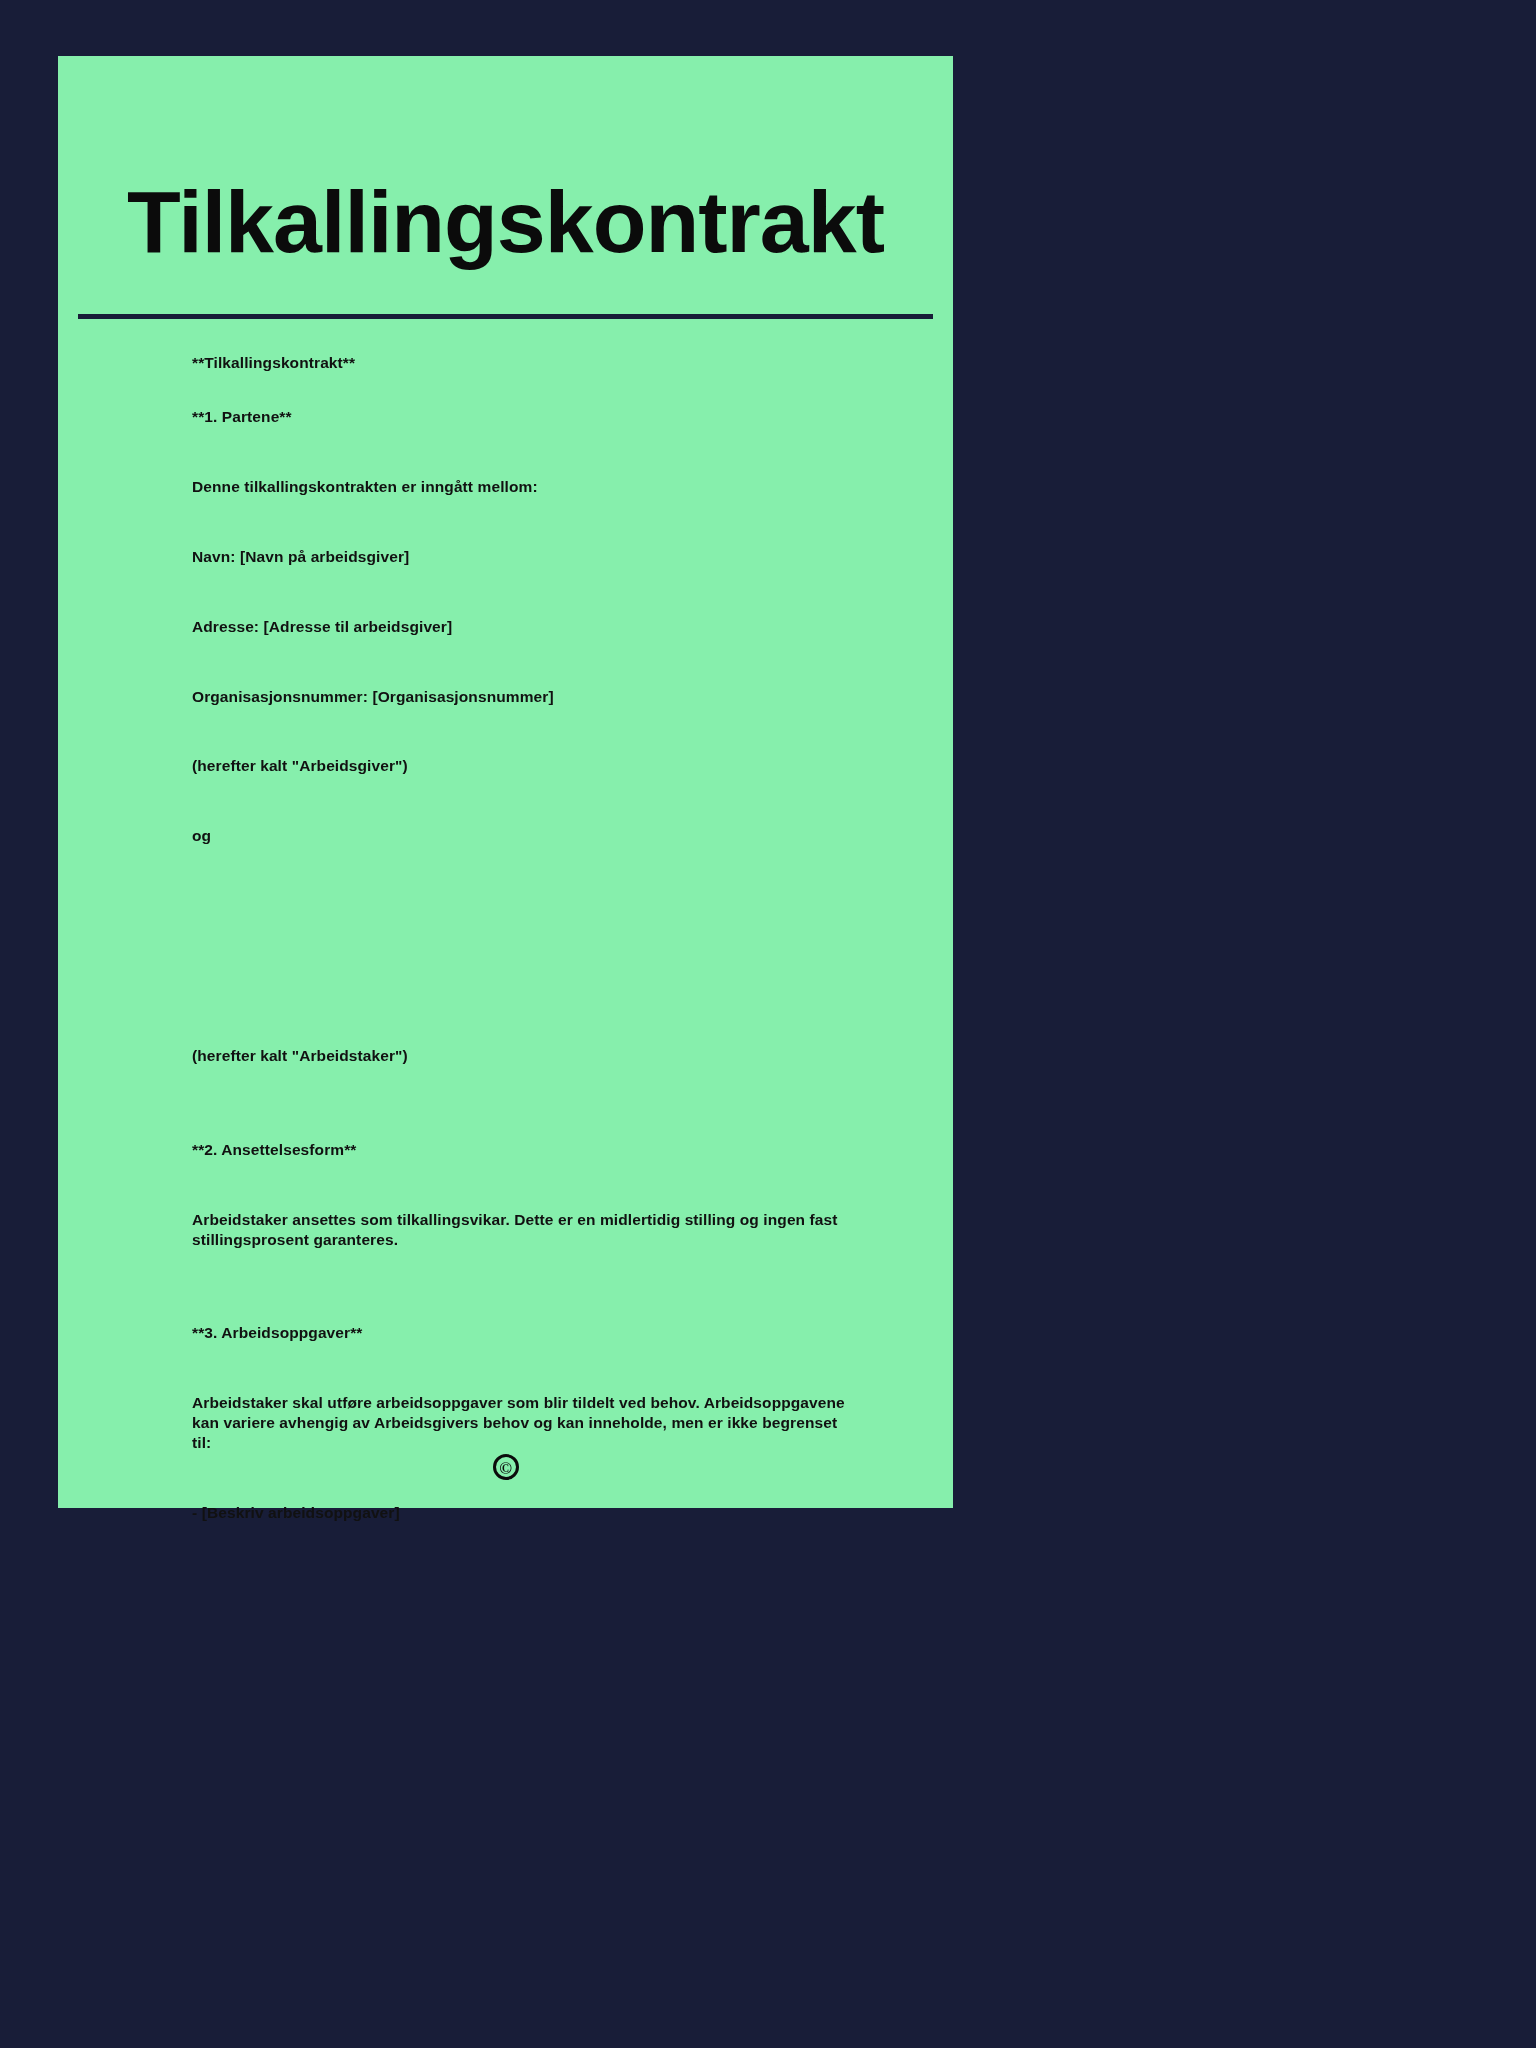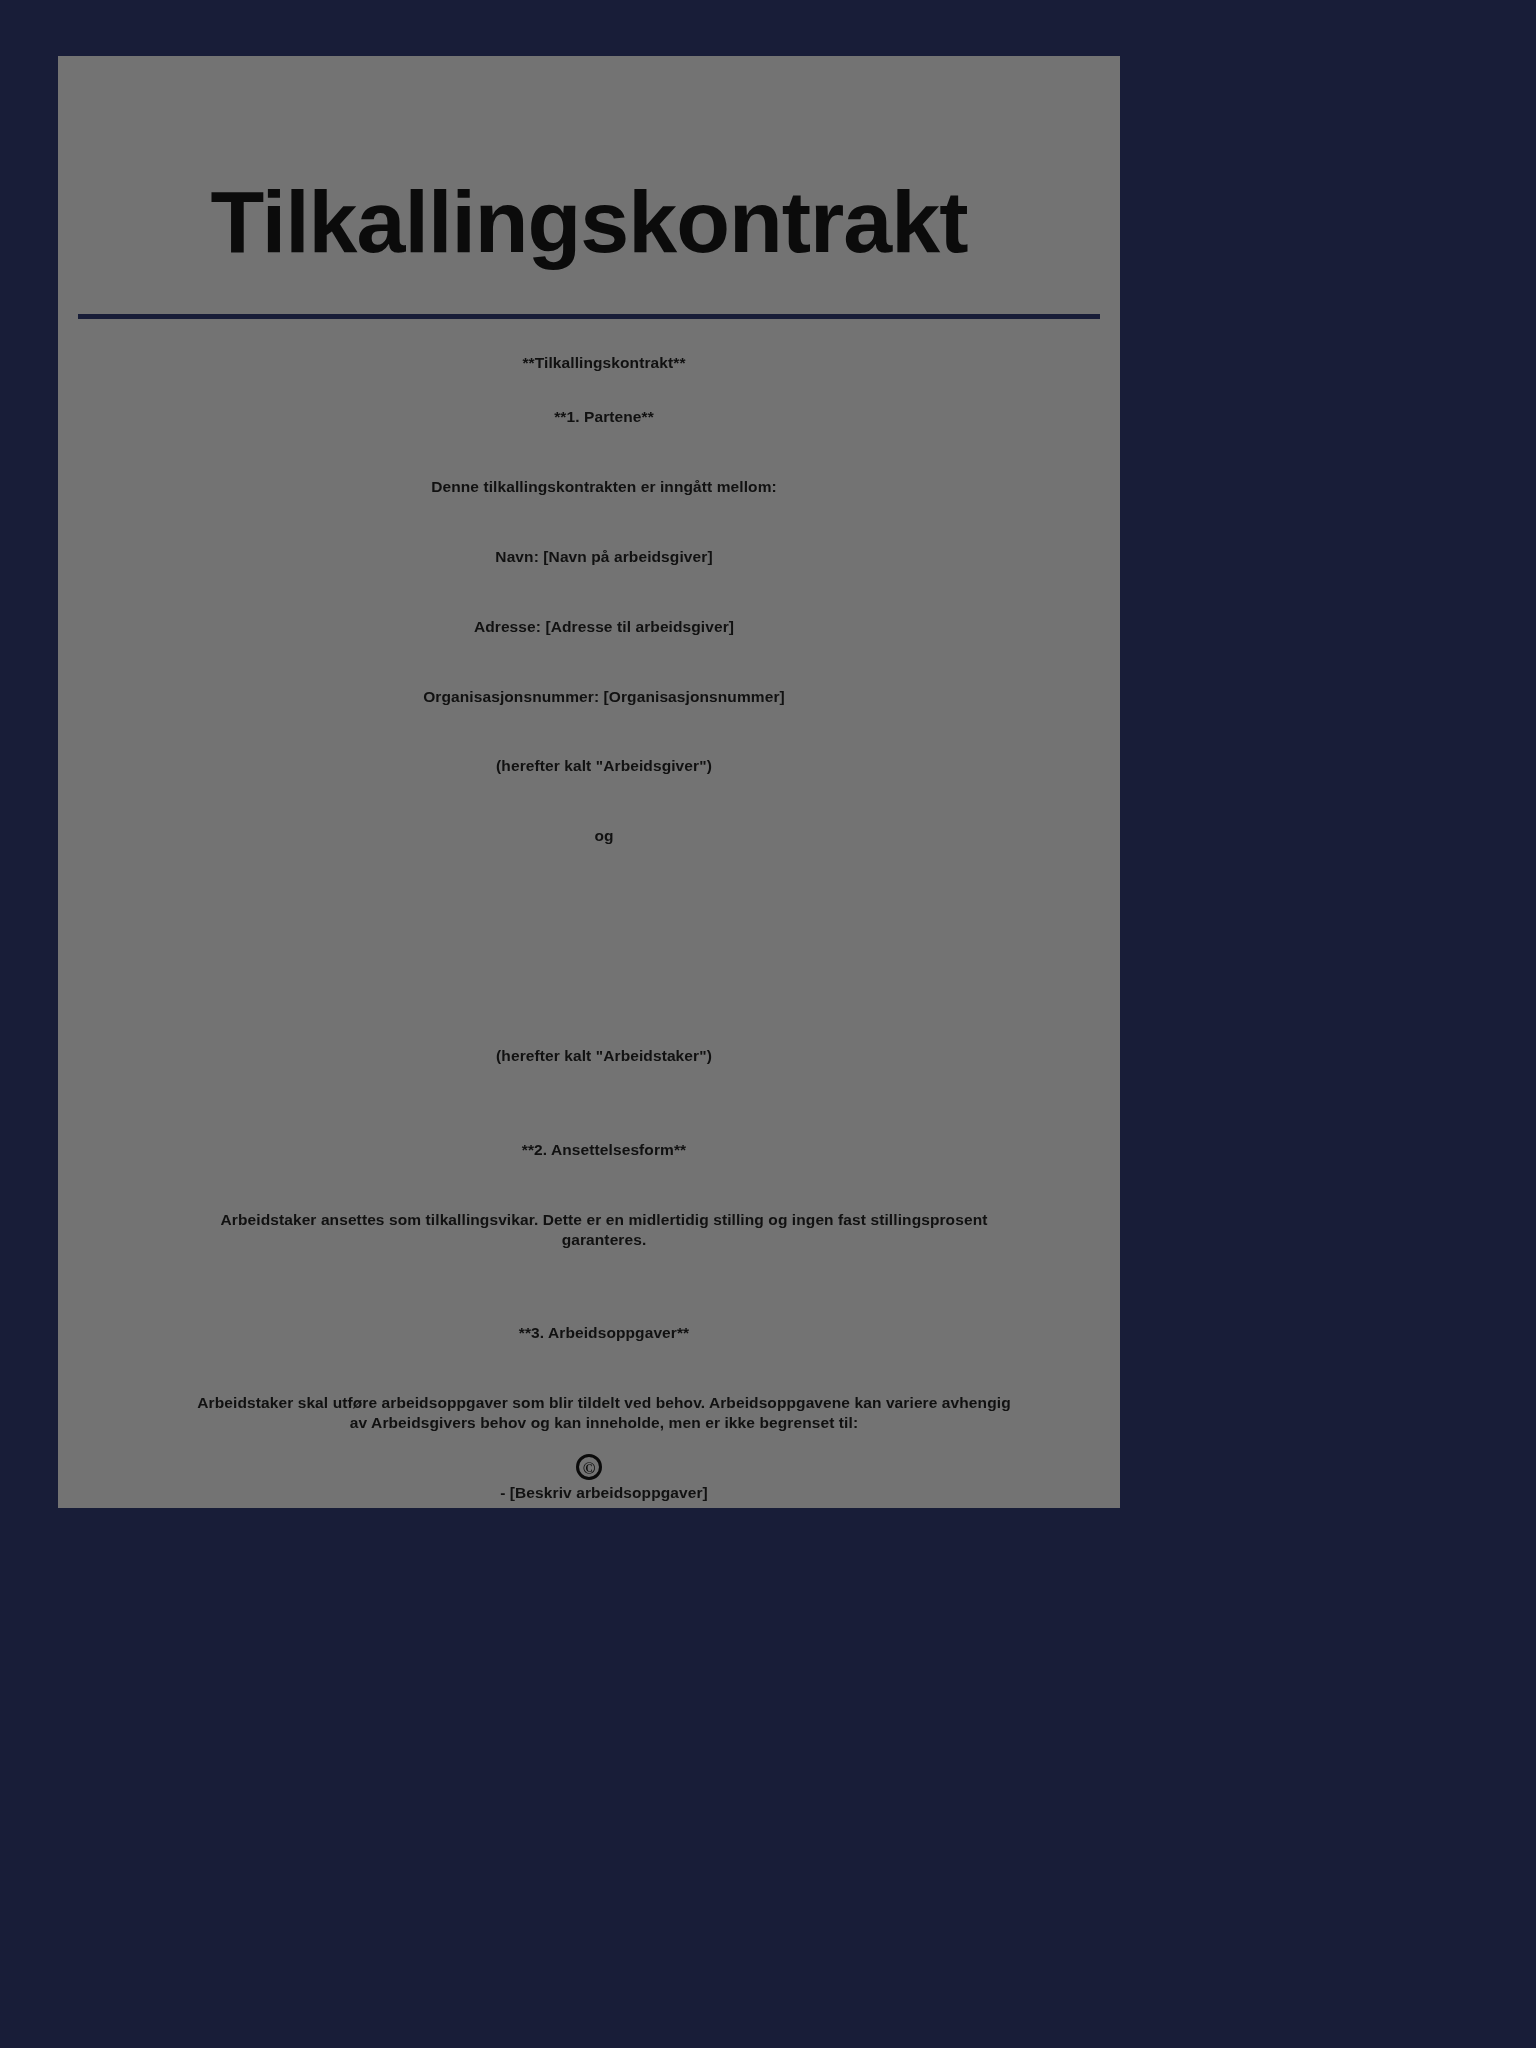--- a/index.html
+++ b/index.html
@@ -10,23 +10,23 @@
     width: 1536px;
     height: 2048px;
     background: #181d38;
     font-family: "Liberation Sans", sans-serif;
     overflow: hidden;
   }
   .page {
     position: absolute;
     left: 58px;
     top: 56px;
-    width: 1062px;
+    width: 895px;
     height: 1452px;
-    background: #737373;
+    background: #86efac;
     box-sizing: border-box;
     padding: 0;
   }
   .title-area {
     padding: 120px 24px 0 24px;
     text-align: center;
   }
   .doc-title {
     font-family: "Liberation Sans Narrow", "Liberation Sans", sans-serif;
     font-weight: bold;
@@ -48,21 +48,20 @@
   }
   .para {
     font-family: "Liberation Sans Narrow", "Liberation Sans", sans-serif;
     font-weight: bold;
     font-size: 15.5px;
     line-height: 1.28;
     color: #111111;
     margin: 0 0 0 0;
     padding: 0 104px 0 134px;
     letter-spacing: 0.1px;
-    text-align: center;
   }
   .gap-sm { height: 24px; }
   .gap-md { height: 34px; }
   .gap-lg { height: 50px; }
   .footer {
     position: absolute;
     left: 0;
     right: 0;
     bottom: 28px;
     text-align: center;

